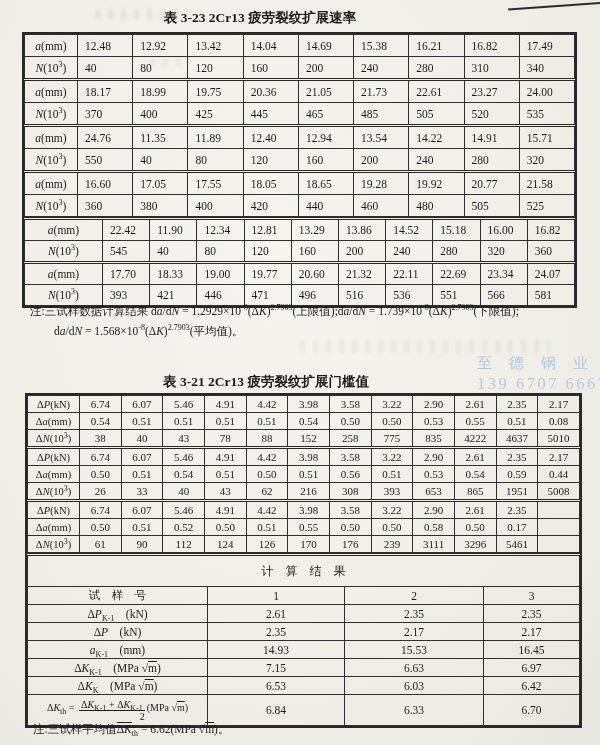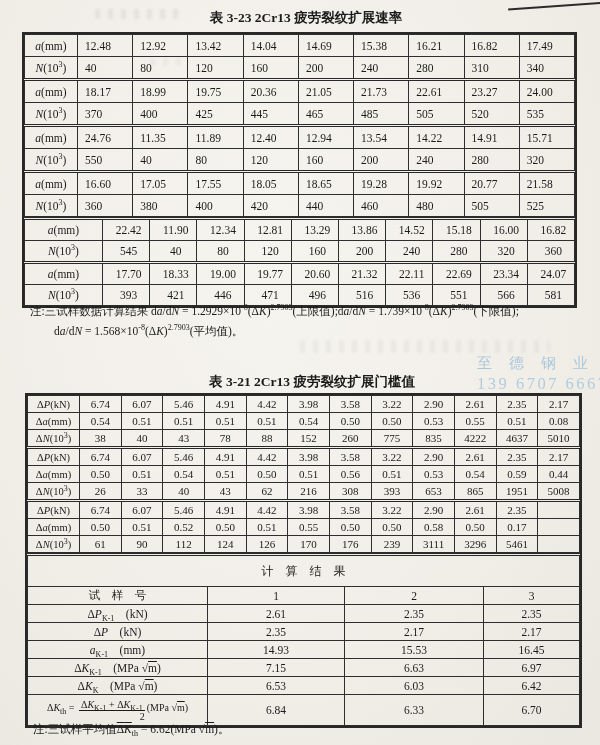--- a/index.html
+++ b/index.html
@@ -10,34 +10,34 @@
     position:relative;overflow:hidden;
   }
   .page{position:absolute;inset:0;}
   
   .scan-edge{position:absolute;top:5px;right:-8px;width:100px;height:2px;background:#2b2b2b;transform:rotate(-4deg);}
   .smudge{position:absolute;filter:blur(1.5px);opacity:.5;background:repeating-linear-gradient(90deg,rgba(110,110,110,.22) 0 5px,transparent 5px 13px);border-radius:4px;}
   .s1{left:95px;top:9px;width:85px;height:10px;}
   .s2{left:300px;top:340px;width:250px;height:13px;opacity:.35;}
   .s3{left:150px;top:58px;width:40px;height:8px;opacity:.3;}
 
-  .title{position:absolute;margin:0;font-size:13.5px;font-weight:bold;text-align:center;white-space:nowrap;padding-left:46px;}
+  .title{position:absolute;margin:0;font-size:13.5px;font-weight:bold;text-align:center;white-space:nowrap;}
   .t1-title{top:9px;left:0;width:520px;}
   .t2-title{top:373px;left:0;width:532px;}
 
   table{border-collapse:collapse;width:100%;table-layout:fixed;background:transparent;}
   td{border:1px solid #2e2e2e;white-space:nowrap;overflow:hidden;vertical-align:middle;}
 
   
   .t1wrap{position:absolute;left:22px;top:32px;width:551px;border:2px solid #282828;}
   .t1a td{height:21px;font-size:11.5px;text-align:left;padding:0 2px 0 7px;}
   .t1a td.lab{text-align:center;padding:0 1px;}
   .t1a tr:nth-child(2n+3) td{border-top:3px double #282828;}
   .t1b{border-top:3px double #282828;}
-  .t1b td{height:20px;font-size:11.5px;text-align:center;padding:0 2px 0 7px;}
+  .t1b td{height:20px;font-size:11.5px;text-align:left;padding:0 2px 0 7px;}
   .t1b td.lab{text-align:center;padding:0 1px;}
   .t1b tr:nth-child(3) td{border-top:3px double #282828;}
 
   
   .notes{position:absolute;left:30px;top:301px;width:560px;font-size:11.5px;line-height:20px;}
   .note-line{white-space:nowrap;}
   .note-line.ind{padding-left:24px;}
 
   
   .watermark{position:absolute;left:477px;top:354px;opacity:.9;}
@@ -320,21 +320,21 @@
             <td>0.08</td>
           </tr>
           <tr>
             <td class="lab">Δ<i>N</i>(10<sup>3</sup>)</td>
             <td>38</td>
             <td>40</td>
             <td>43</td>
             <td>78</td>
             <td>88</td>
             <td>152</td>
-            <td>260</td>
+            <td>258</td>
             <td>775</td>
             <td>835</td>
             <td>4222</td>
             <td>4637</td>
             <td>5010</td>
           </tr>
           <tr>
             <td class="lab">Δ<i>P</i>(kN)</td>
             <td>6.74</td>
             <td>6.07</td>

